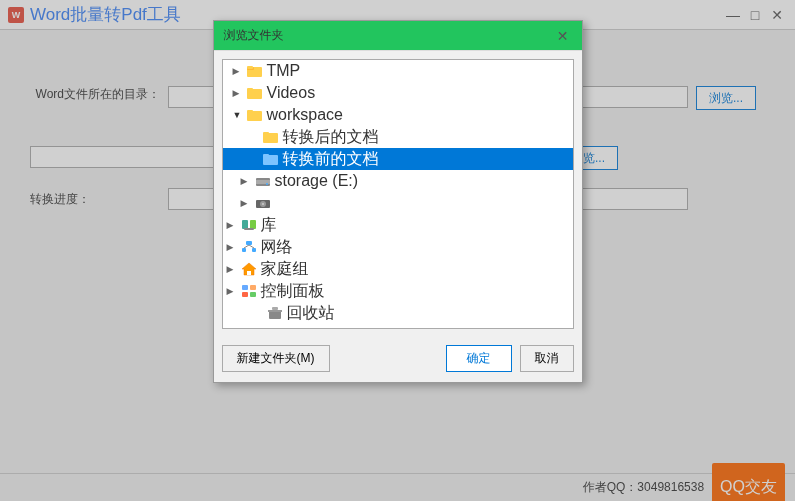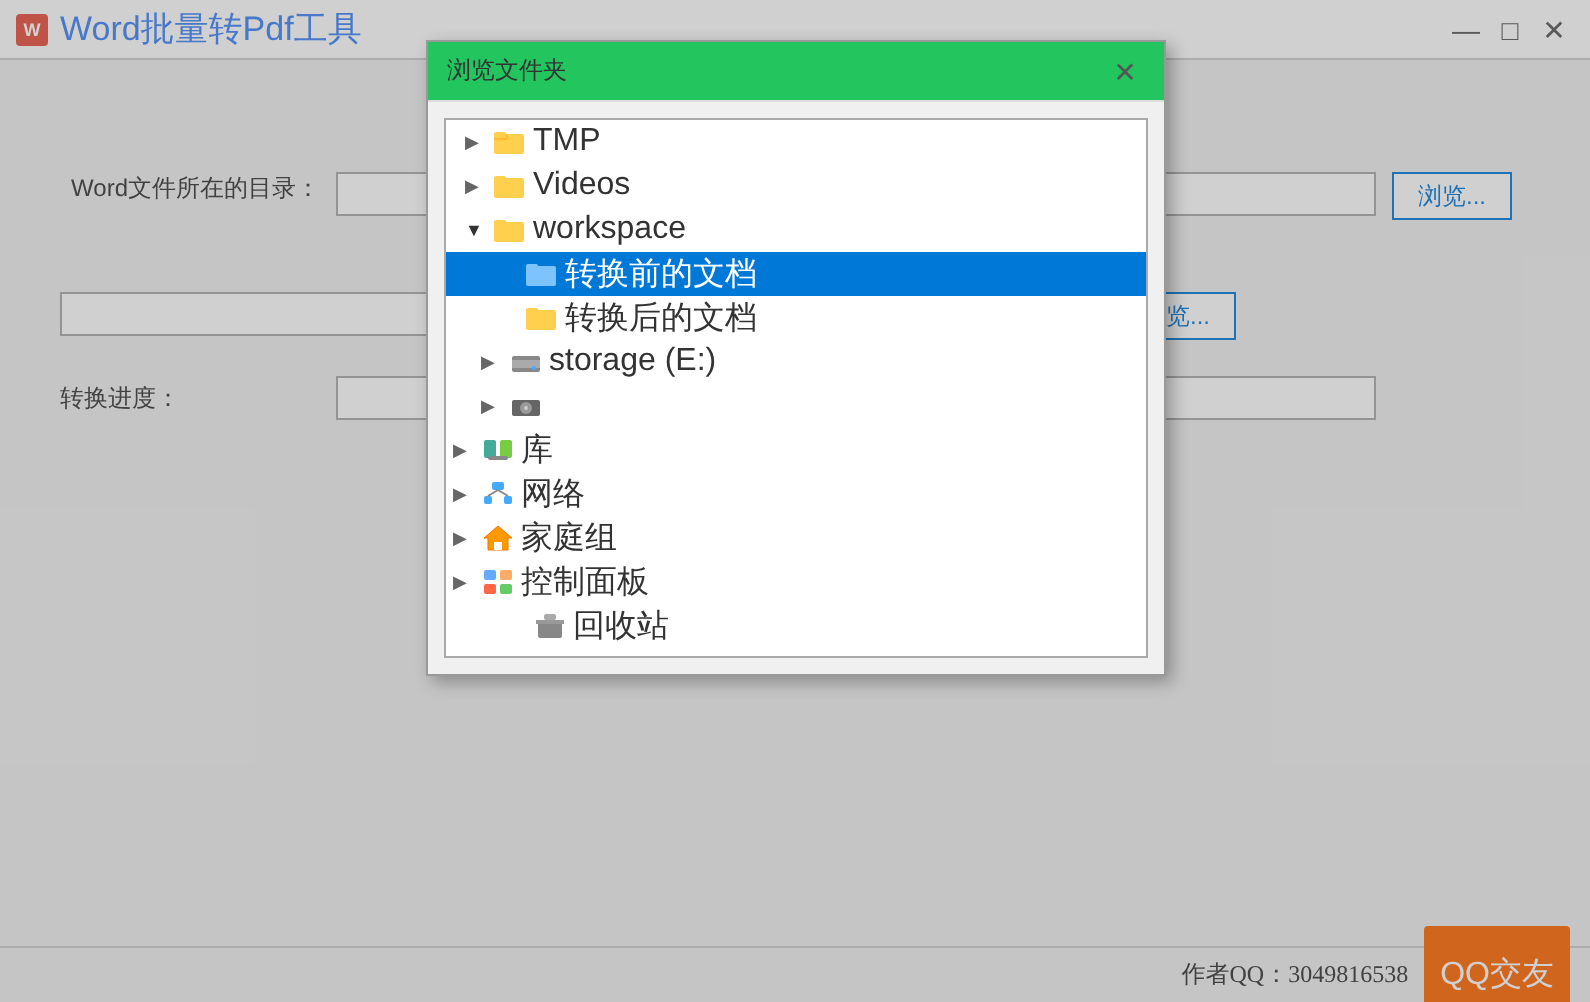--- a/index.html
+++ b/index.html
@@ -148,21 +148,20 @@
       border-top: 1px solid #ccc;
       display: flex;
       align-items: center;
       justify-content: flex-end;
       padding: 0 10px;
       gap: 8px;
     }
     .author-text {
       font-size: 12px;
       color: #333;
-      font-family: Liberation Serif, serif;
     }
     .qq-badge {
       background: #ff6600;
       color: white;
       padding: 14px 8px;
       border-radius: 2px;
       font-size: 16px;
       cursor: pointer;
     }
 
@@ -396,42 +395,42 @@
           <span class="expand-icon" style="color:#333;">▼</span>
           <span class="folder-icon">
             <svg viewBox="0 0 16 14">
                 <rect x="0" y="3" width="15" height="10" rx="1" fill="#FFD04D"></rect>
                 <rect x="0" y="2" width="6" height="3" rx="1" fill="#FFD04D"></rect>
               </svg>
           </span>
           <span class="item-label">workspace</span>
         </div>
 
+        <div class="tree-item indent-2">
+          <span class="expand-icon"></span>
+          <span class="folder-icon">
+            <svg viewBox="0 0 16 14">
+                <rect x="0" y="3" width="15" height="10" rx="1" fill="#FFD04D"></rect>
+                <rect x="0" y="2" width="6" height="3" rx="1" fill="#FFD04D"></rect>
+              </svg>
+          </span>
+          <span class="item-label">转换后的文档</span>
+        </div>
+
         <div class="tree-item indent-2 selected">
           <span class="expand-icon"></span>
           <span class="folder-icon">
             <svg viewBox="0 0 16 14">
                 <rect x="0" y="3" width="15" height="10" rx="1" fill="#7DC4FF"></rect>
                 <rect x="0" y="2" width="6" height="3" rx="1" fill="#7DC4FF"></rect>
               </svg>
           </span>
           <span class="item-label">转换前的文档</span>
         </div>
 
-        <div class="tree-item indent-2">
-          <span class="expand-icon"></span>
-          <span class="folder-icon">
-            <svg viewBox="0 0 16 14">
-                <rect x="0" y="3" width="15" height="10" rx="1" fill="#FFD04D"></rect>
-                <rect x="0" y="2" width="6" height="3" rx="1" fill="#FFD04D"></rect>
-              </svg>
-          </span>
-          <span class="item-label">转换后的文档</span>
-        </div>
-
         <div class="tree-item indent-0" style="padding-left:18px;">
           <span class="expand-icon">▶</span>
           <span class="drive-icon">
             <svg viewBox="0 0 16 14" width="16" height="14">
                 <rect x="1" y="4" width="14" height="8" rx="1" fill="#888"></rect>
                 <rect x="1" y="6" width="14" height="4" fill="#aaa"></rect>
                 <circle cx="12" cy="10" r="1" fill="#4af"></circle>
               </svg>
           </span>
           <span class="item-label">storage (E:)</span>
@@ -516,17 +515,24 @@
             <svg viewBox="0 0 16 14">
                 <rect x="0" y="3" width="15" height="10" rx="1" fill="#FFD04D"></rect>
                 <rect x="0" y="2" width="6" height="3" rx="1" fill="#FFD04D"></rect>
               </svg>
           </span>
           <span class="item-label">AA</span>
         </div>
 
       </div>
 
+      <div class="dialog-buttons">
+        <button class="btn-new-folder">新建文件夹(M)</button>
+        <div class="dialog-btn-group">
+          <button class="btn-confirm">确定</button>
+          <button class="btn-cancel">取消</button>
+        </div>
+      </div>
 
     </div>
   </div>
 
 </div>
 
 </body></html>

